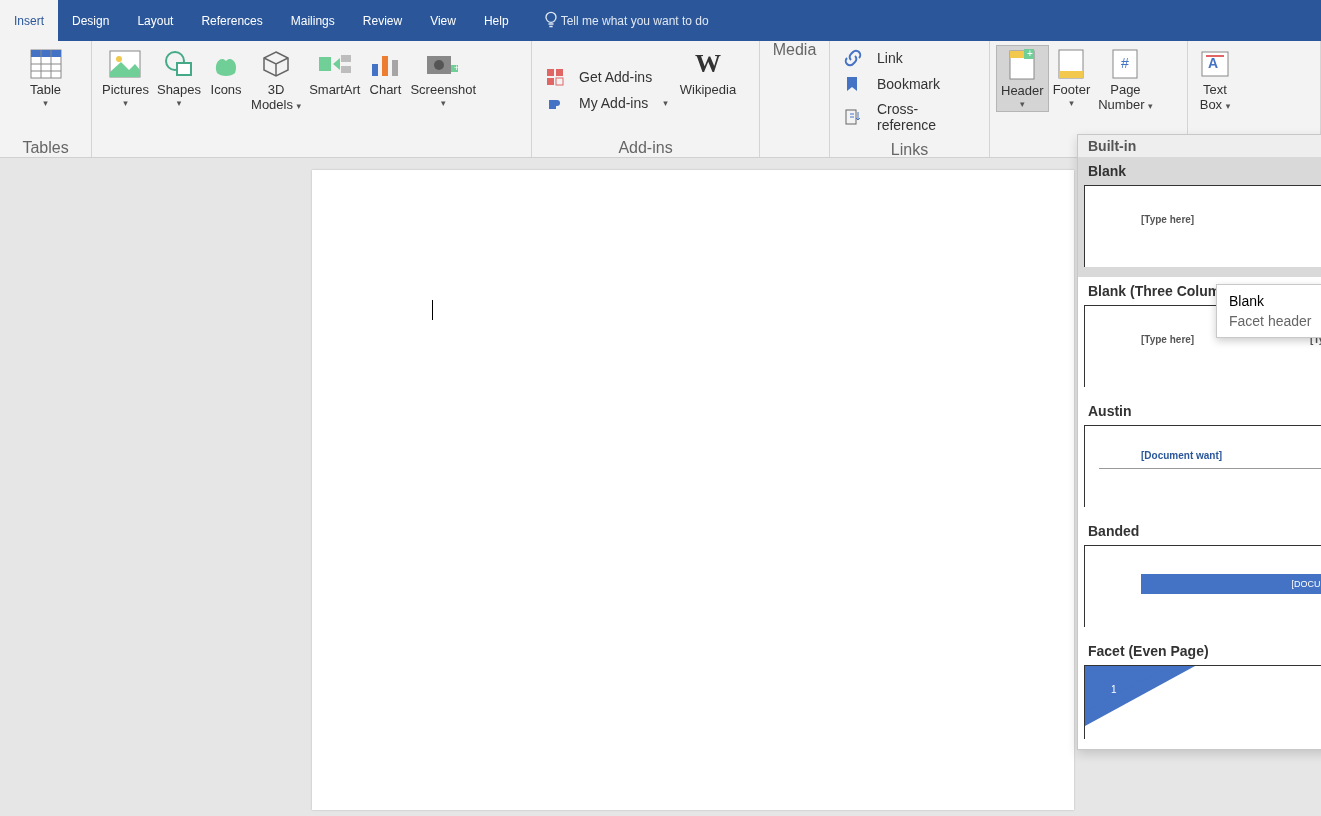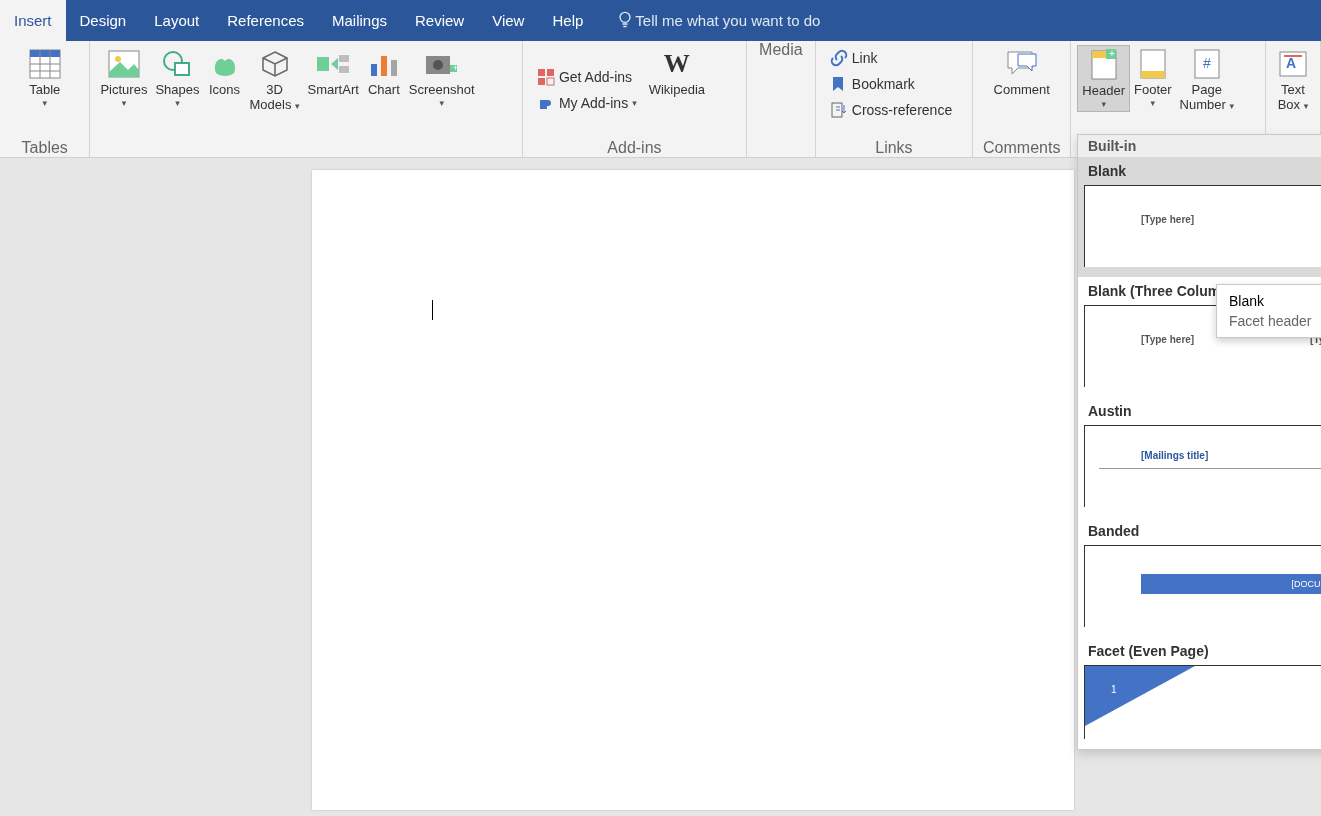--- a/index.html
+++ b/index.html
@@ -1,37 +1,37 @@
 <!DOCTYPE html>
 <html><head>
 <meta charset="utf-8">
 <style>
 * { margin: 0; padding: 0; box-sizing: border-box; font-family: "Segoe UI", Arial, sans-serif; }
 body { background: #e6e6e6; width: 1321px; height: 816px; overflow: hidden; position: relative; }
 
 
-.tabstrip { height: 41px; background: #2b579a; display: flex; align-items: stretch; color: #fff; font-size: 15px; }
+.tabstrip { height: 41px; background: #2b579a; display: flex; align-items: stretch; color: #fff; font-size: 12px; }
 .tab { padding: 0 14px; display: flex; align-items: center; cursor: pointer; }
 .tab.active { background: #f3f3f3; color: #2b579a; }
 .tellme-wrap { display: flex; align-items: center; padding-left: 18px; color: #dfe7f2; }
 .tellme-wrap svg { width: 20px; height: 20px; }
 
 
 .ribbon { height: 117px; background: #f3f3f3; border-bottom: 1px solid #d0d0d0; display: flex; }
 .group { display: flex; flex-direction: column; border-right: 1px solid #d4d4d4; }
 .group-body { flex: 1; display: flex; align-items: flex-start; padding: 4px 6px; }
 .group-label { height: 18px; text-align: center; font-size: 16px; color: #666; padding-bottom: 2px; }
 
 .bigbtn { display: flex; flex-direction: column; align-items: center; justify-content: flex-start; padding: 2px 4px; font-size: 13px; color: #333; cursor: pointer; text-align: center; line-height: 1.15; }
 .bigbtn .ic { width: 34px; height: 34px; margin-bottom: 2px; display:flex; align-items:center; justify-content:center;}
 .bigbtn.selected { background:#d4d4d4; border:1px solid #b5b5b5; }
 .chev { font-size: 9px; color:#555; }
 
 .stackcol { display:flex; flex-direction:column; padding:2px 6px; gap:4px;}
-.smallbtn { display:flex; align-items:center; gap:4px; font-size:14px; color:#333; cursor:pointer; padding:2px 2px;}
+.smallbtn { display:flex; align-items:center; gap:15px; font-size:14px; color:#333; cursor:pointer; padding:2px 2px;}
 .smallbtn .ic{width:18px;height:18px;display:flex;align-items:center;justify-content:center;}
 
 
 .docarea { position:absolute; left:0; top:158px; right:0; bottom:0; background:#e6e6e6; }
 .page { position:absolute; left:312px; top:12px; width:762px; height:640px; background:#fff; box-shadow:0 0 2px rgba(0,0,0,.2);}
 .cursor { position:absolute; left:432px; top:300px; width:1px; height:20px; background:#000;}
 
 
 .gallery { position:absolute; left:1077px; top:134px; width:260px; background:#fff; border:1px solid #c8c8c8; box-shadow:0 4px 10px rgba(0,0,0,.15); font-size:14px;}
 .gallery .section-title{background:#eee;color:#555;font-weight:600;padding:3px 10px;font-size:14px;}
@@ -238,34 +238,20 @@
                 <path d="M6 6 h4 M6 9 h4 M14 4 v8 l2-2 M14 12 l-2-2" stroke="#4472c4"></path>
               </svg>
             </span>
           <span>Cross-reference</span>
         </div>
       </div>
     </div>
     <div class="group-label">Links</div>
   </div>
 
-  <div class="group" style="width:100px">
-    <div class="group-body" style="justify-content:center">
-      <div class="bigbtn">
-        <span class="ic">
-            <svg width="32" height="28" viewBox="0 0 32 28">
-              <path d="M2 2 h24 v16 h-14 l-6 6 v-6 h-4 z" fill="#fff" stroke="#888"></path>
-              <path d="M12 4 h18 v12 h-4 v5 l-5-5 h-9 z" fill="#fff" stroke="#4472c4"></path>
-            </svg>
-          </span>
-        <span>Comment</span>
-      </div>
-    </div>
-    <div class="group-label">Comments</div>
-  </div>
 
   <div class="group" style="width:198px;border-right:1px solid #d4d4d4;">
     <div class="group-body">
       <div class="bigbtn selected">
         <span class="ic">
             <svg width="28" height="32" viewBox="0 0 28 32">
               <rect x="2" y="2" width="24" height="28" fill="#fff" stroke="#888"></rect>
               <rect x="2" y="2" width="24" height="7" fill="#f2c94c"></rect>
               <rect x="16" y="0" width="10" height="10" fill="#6fcf97"></rect>
               <text x="19" y="8" font-size="10" fill="#fff">+</text>
@@ -335,21 +321,21 @@
     <div class="name">Blank (Three Columns)</div>
     <div class="preview">
       <span class="placeholder" style="left:56px;top:28px">[Type here]</span>
       <span class="placeholder" style="right:0;top:28px">[Type</span>
     </div>
   </div>
 
   <div class="item">
     <div class="name">Austin</div>
     <div class="preview">
-      <span class="placeholder blue" style="left:56px;top:24px">[Mailings title]</span>
+      <span class="placeholder blue" style="left:56px;top:24px">[Document want]</span>
       <div class="austin-line"></div>
     </div>
   </div>
 
   <div class="item">
     <div class="name">Banded</div>
     <div class="preview">
       <div class="banded-bar">
           <span>[DOCUME</span>
         </div>

